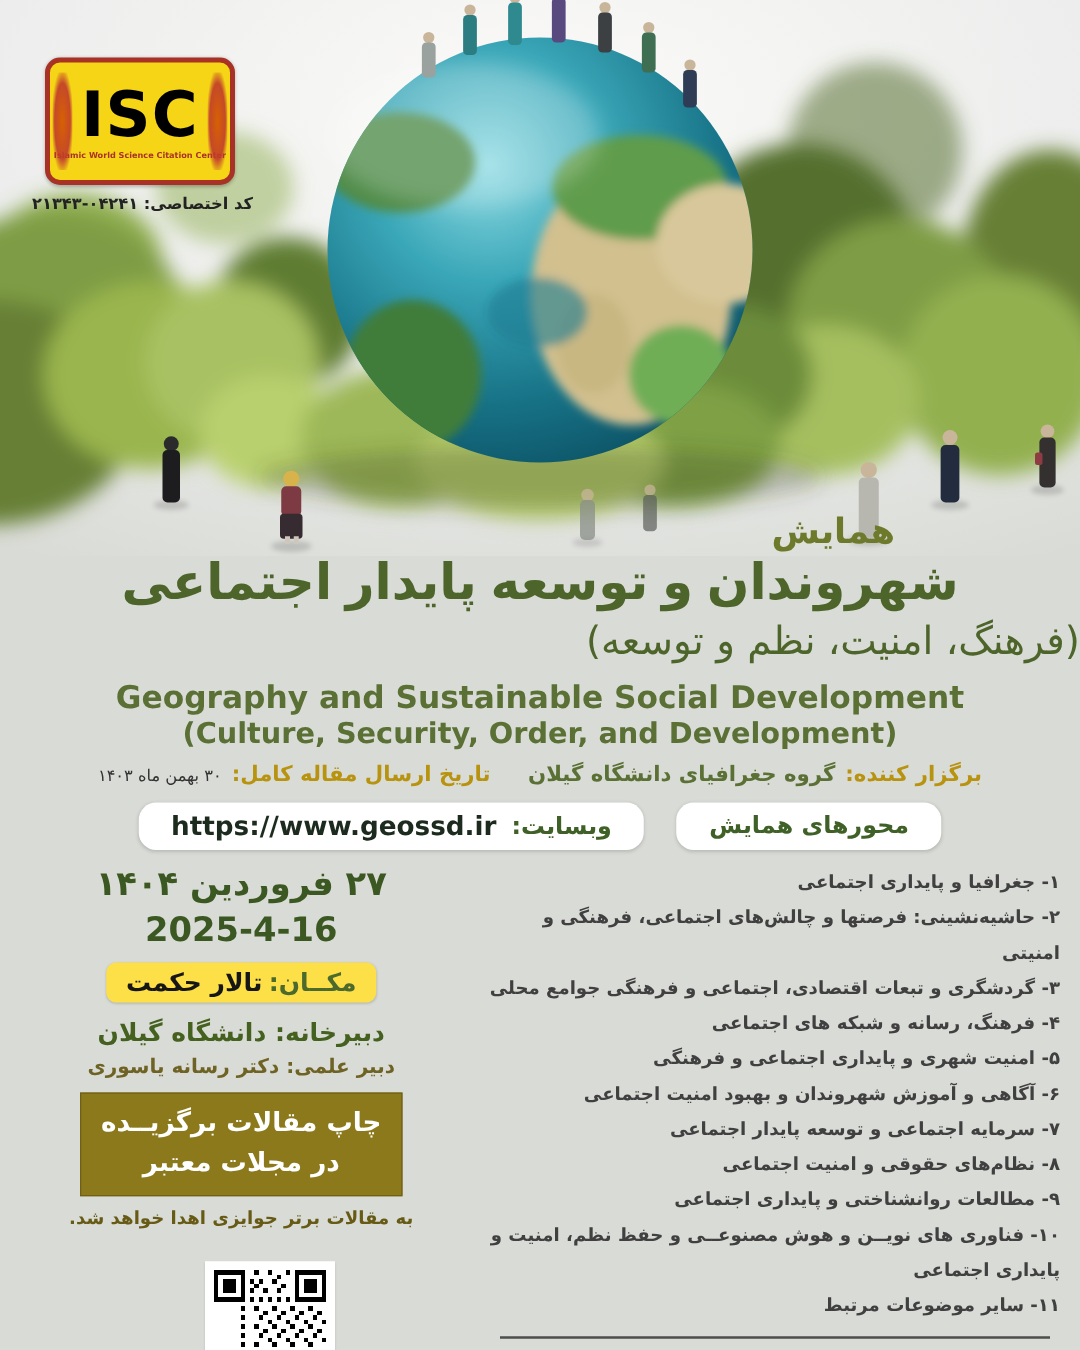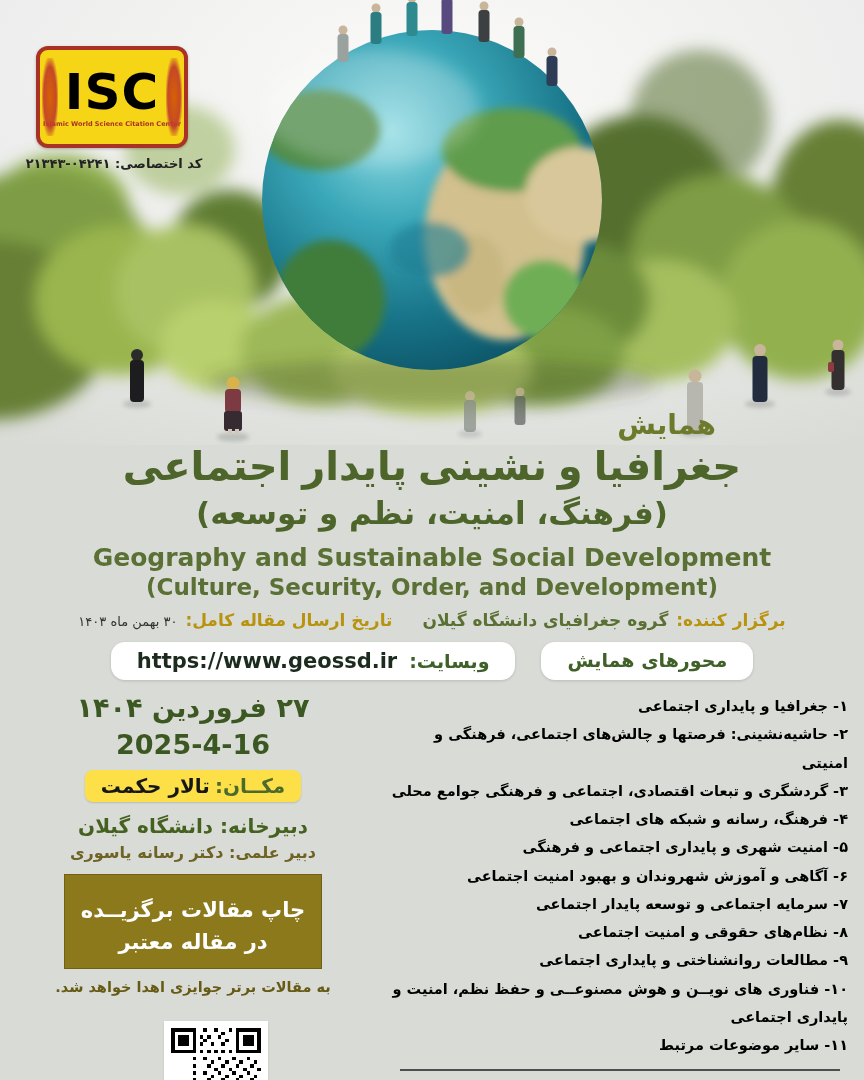--- a/index.html
+++ b/index.html
@@ -34,55 +34,55 @@
     direction: rtl; font-size: 13px; font-weight: 700; color: #222;
   }
   .hero-word {
     position: absolute; top: 408px; right: 148px;
     font-size: 28px; font-weight: 700; color: #6d7a2b;
   }
 
   
   .flow { position: absolute; top: 443px; left: 0; width: 864px; }
   .fa-main  { text-align: center; direction: rtl; font-size: 40px; font-weight: 800; color: #4d652a; word-spacing: -3px; }
-  .fa-sub   { text-align: center; direction: rtl; font-size: 31px; font-weight: 700; color: #4d652a; margin-top: 6px; }
+  .fa-sub   { text-align: right; direction: rtl; font-size: 31px; font-weight: 400; color: #4d652a; margin-top: 6px; }
   .en-main  { text-align: center; font-size: 25px; font-weight: 700; color: #5a7034; margin-top: 12px; }
   .en-sub   { text-align: center; font-size: 23px; font-weight: 700; color: #5a7034; margin-top: 2px; }
 
   .organizer { direction: rtl; display: flex; justify-content: center; align-items: baseline; gap: 8px; margin-top: 10px; }
   .lbl-gold  { color: #b8930f; font-weight: 800; font-size: 17px; }
   .org-value { color: #5a7034; font-weight: 700; font-size: 17px; margin-left: 22px; }
   .deadline-value { color: #333; font-weight: 400; font-size: 13px; }
 
   
   .pills { display: flex; flex-direction: row-reverse; justify-content: center; gap: 26px; margin-top: 12px; }
   .pill { background: #fff; border-radius: 14px; padding: 7px 26px; box-shadow: 0 1px 3px rgba(0,0,0,.15); }
   .website-pill { direction: rtl; display: flex; align-items: center; gap: 12px; }
   .website-label { color: #3f6128; font-weight: 800; font-size: 19px; }
   .website-url { color: #1d2b1f; font-weight: 800; font-size: 21px; direction: ltr; unicode-bidi: embed; }
   .topics-header { color: #3f6128; font-weight: 800; font-size: 19px; }
 
   
   .columns { display: flex; direction: rtl; margin-top: 10px; }
   .topics-col { width: 478px; padding: 2px 16px 0 0; }
   .topics-list { list-style: none; text-align: right; direction: rtl; }
-  .topics-list li { font-size: 14.5px; font-weight: 700; color: #000000; line-height: 1.95; }
+  .topics-list li { font-size: 14.5px; font-weight: 700; color: #404040; line-height: 1.95; }
   .sep { height: 2px; background: #4e4e4e; margin: 10px 8px 8px 14px; }
   .address { text-align: center; direction: rtl; font-size: 15.5px; font-weight: 800; color: #3f6128; line-height: 1.7; }
 
   
   .left-col { flex: 1; direction: rtl; text-align: center; }
   .date-fa { font-size: 27px; font-weight: 900; color: #3c5822; margin-top: 2px; }
   .date-en { font-size: 27px; font-weight: 900; color: #3c5822; margin-top: 6px; }
   .loc-pill { display: inline-block; background: #fde047; border-radius: 8px; padding: 4px 16px; margin-top: 10px; box-shadow: 0 1px 2px rgba(0,0,0,.15); }
   .loc-label { color: #4c6a2c; font-weight: 800; font-size: 20px; }
   .loc-value { color: #161616; font-weight: 900; font-size: 20px; }
   .secretariat { font-size: 20px; font-weight: 900; color: #44611f; margin-top: 12px; }
   .chair { font-size: 16px; font-weight: 800; color: #6e6324; margin-top: 5px; }
-  .gold-box { width: 258px; margin: 12px auto 0; background: #8b791c; border: 1px solid #6f6014; padding: 20px 6px 10px; }
+  .gold-box { width: 258px; margin: 12px auto 0; background: #8b791c; border: 1px solid #6f6014; padding: 8px 6px 10px; }
   .gold-line { color: #fff; font-weight: 900; font-size: 21px; line-height: 1.5; }
   .award { font-size: 14.5px; font-weight: 800; color: #665a15; margin-top: 10px; }
   .qr-card { width: 104px; background: #fff; padding: 7px; margin: 26px 118px 0 auto; box-shadow: 0 1px 2px rgba(0,0,0,.12); }
   .qr-card svg { display: block; }
 </style>
 </head>
 <body>
 
 <div class="poster">
 
@@ -229,21 +229,21 @@
   <div class="isc-card">
     <div class="isc-text">ISC</div>
     <div class="isc-caption">Islamic World Science Citation Center</div>
   </div>
   <div class="isc-code">کد اختصاصی: ۰۴۲۴۱-۲۱۳۴۳</div>
 
   <div class="hero-word">همایش</div>
 
   <div class="flow">
 
-    <div class="fa-main">جغرافیا و نشینی پایدار اجتماعی</div>
+    <div class="fa-main">شهروندان و توسعه پایدار اجتماعی</div>
     <div class="fa-sub">(فرهنگ، امنیت، نظم و توسعه)</div>
     <div class="en-main">Geography and Sustainable Social Development</div>
     <div class="en-sub">(Culture, Security, Order, and Development)</div>
 
     <div class="organizer">
       <span class="lbl-gold">برگزار کننده:</span>
       <span class="org-value">گروه جغرافیای دانشگاه گیلان</span>
       <span class="lbl-gold">تاریخ ارسال مقاله کامل:</span>
       <span class="deadline-value">۳۰ بهمن ماه ۱۴۰۳</span>
     </div>
@@ -298,21 +298,21 @@
           <span>دبیرخانه:</span>
           <span>دانشگاه گیلان</span>
         </div>
         <div class="chair">
           <span>دبیر علمی:</span>
           <span>دکتر رسانه یاسوری</span>
         </div>
 
         <div class="gold-box">
           <div class="gold-line">چاپ مقالات برگزیــده</div>
-          <div class="gold-line">در مقاله معتبر</div>
+          <div class="gold-line">در مجلات معتبر</div>
         </div>
 
         <div class="award">به مقالات برتر جوایزی اهدا خواهد شد.</div>
 
         <div class="qr-card">
           <svg width="90" height="90" viewBox="0 0 25 25" shape-rendering="crispEdges">
             <rect width="25" height="25" fill="#fff"></rect>
             <g fill="#000">
               <rect x="0" y="0" width="7" height="7"></rect>
                 <rect x="18" y="0" width="7" height="7"></rect>

